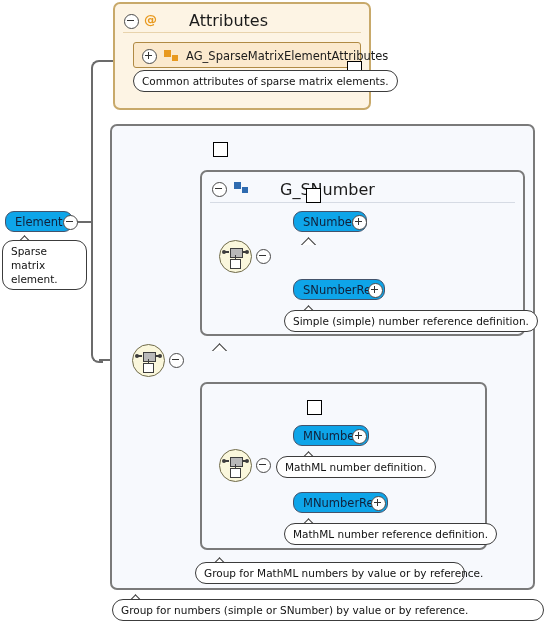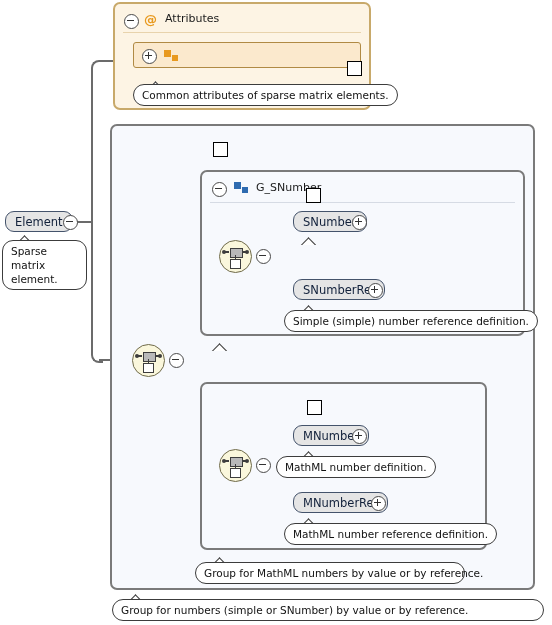--- a/index.html
+++ b/index.html
@@ -83,42 +83,43 @@
   .at-icon{
     position:absolute;
     font-size:13px;
     color:#e8991e;
     font-weight:bold;
     line-height:1;
   }
 
   .grouplabel{
     position:absolute;
-    font-size:11px;
+    font-size:16px;
     color:#1b1b1b;
     line-height:1;
     white-space:nowrap;
+    margin-left:24px;
   }
 
   
   .extlink{
     position:absolute;
     width:13px;height:13px;
     background:#ffffff;
     border:1.5px solid #000000;
   }
   .extlink svg{position:absolute;left:0;top:0;}
 
   
   .pill{
     position:absolute;
     box-sizing:border-box;
     border:1px solid #44536b;
     border-radius:9px;
-    background:#e5e5e5;
+    background:#0ea5e9;
     color:#11203a;
     font-size:11.5px;
     line-height:20px;
     height:21px;
     padding:0 9px;
     white-space:nowrap;
   }
   .attrrow{
     position:absolute;
     box-sizing:border-box;
@@ -263,31 +264,32 @@
       <div class="grouplabel" style="left:50px;top:9px;">Attributes</div>
       <div class="headrule orange" style="top:28px;"></div>
     </div>
 
     <div class="attrrow" style="left:18px;top:38px;width:228px;height:26px;">
       <div class="plus-toggle" style="left:8px;top:6px;"></div>
       <div class="grp-icon orange" style="left:30px;top:7px;">
         <i class="a"></i>
           <i class="b"></i>
       </div>
+      <div class="attrlabel" style="left:52px;top:8px;">AG_SparseMatrixElementAttributes</div>
     </div>
 
     <div class="extlink" style="left:232px;top:57px;">
       <svg width="10" height="10" viewBox="0 0 10 10" aria-hidden="true">
         <path d="M2.6 7.4 L7.2 2.8" stroke="#ffffff" stroke-width="1.3" fill="none"></path>
         <path d="M4.4 2.3 L7.8 2.3 L7.8 5.7 Z" fill="#ffffff"></path>
       </svg>
     </div>
 
     <div class="notch" style="left:32px;top:76px;"></div>
-    <div class="note" style="left:18px;top:80px;">Common attributes of sparse matrix elements.</div>
+    <div class="note" style="left:18px;top:66px;">Common attributes of sparse matrix elements.</div>
   </div>
 
   <div class="groupbox" style="left:110px;top:124px;width:425px;height:466px;">
     <div class="extlink" style="left:101px;top:16px;">
       <svg width="10" height="10" viewBox="0 0 10 10" aria-hidden="true">
         <path d="M2.6 7.4 L7.2 2.8" stroke="#ffffff" stroke-width="1.3" fill="none"></path>
         <path d="M4.4 2.3 L7.8 2.3 L7.8 5.7 Z" fill="#ffffff"></path>
       </svg>
     </div>
   </div>

